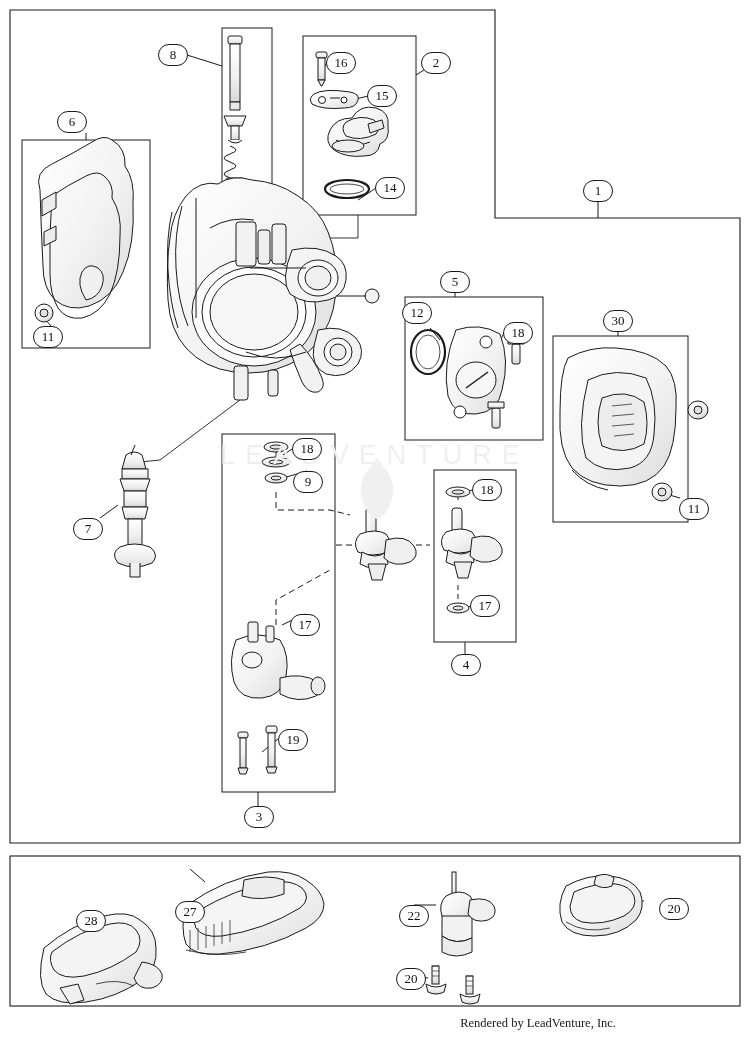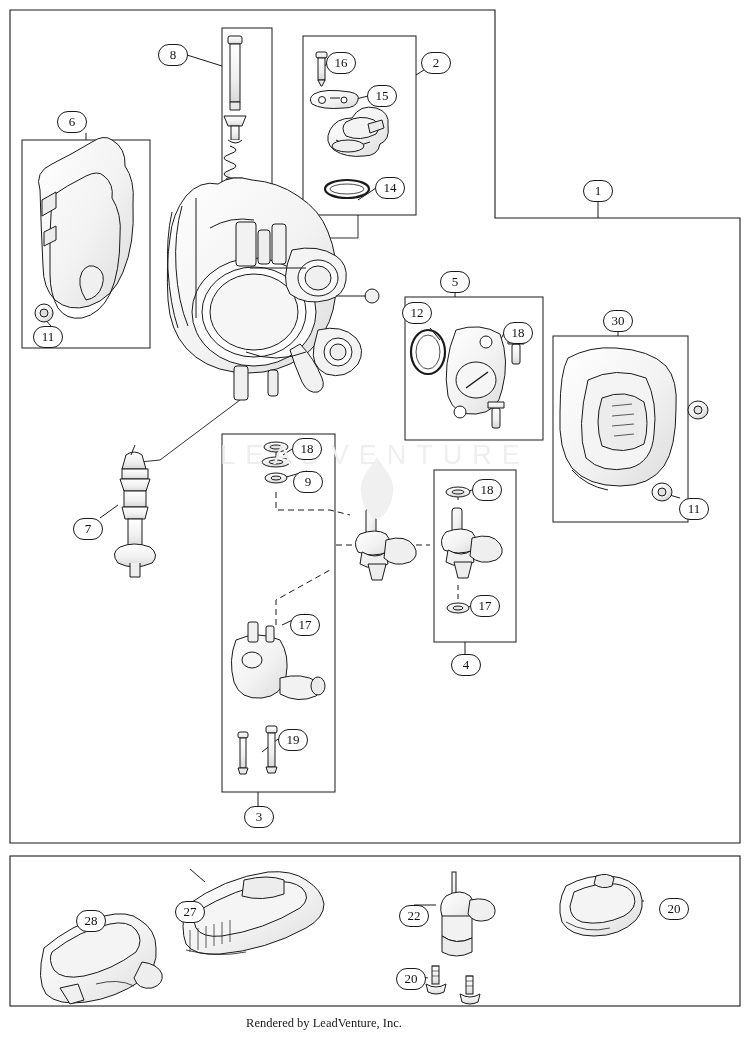--- a/index.html
+++ b/index.html
@@ -57,24 +57,24 @@
   .watermark-flame {
     position: absolute;
     left: 355px;
     top: 455px;
     width: 44px;
     height: 66px;
     color: #f2f2f2;
   }
   .footer {
     position: absolute;
-    left: 16px;
+    left: 0;
     top: 1016px;
     width: 616px;
-    text-align: center;
+    text-align: right;
     font-family: "Liberation Serif", serif;
     font-size: 12.5px;
     color: #1a1a1a;
   }
 </style>
 </head>
 <body>
 
 <div id="sheet">
 

